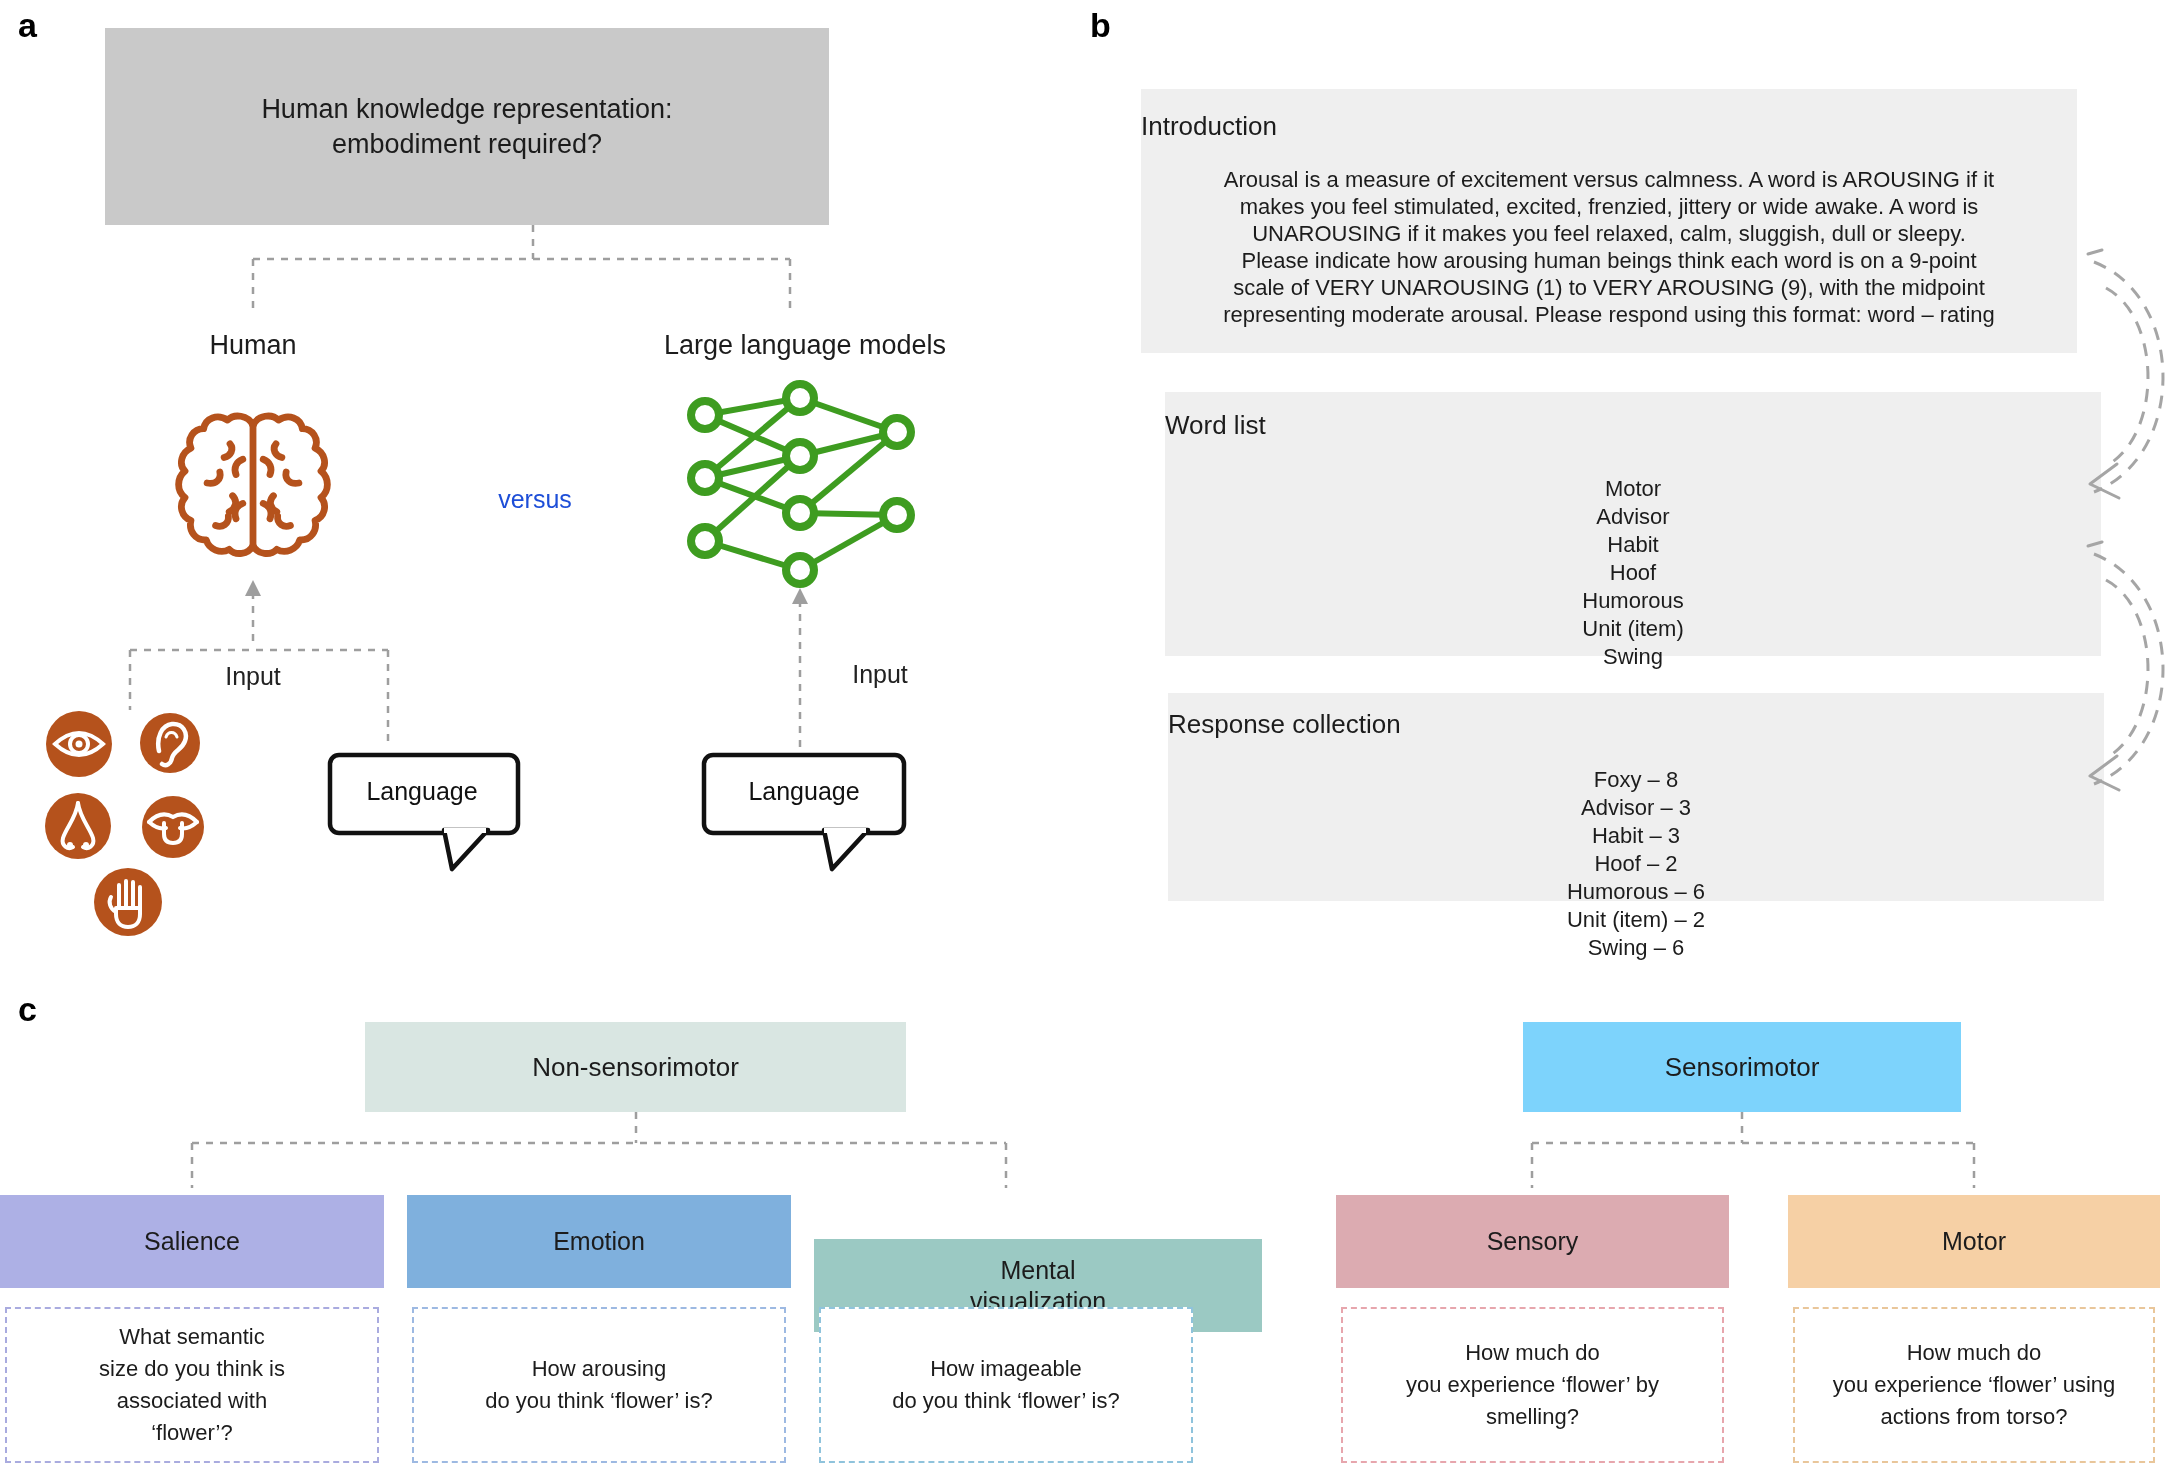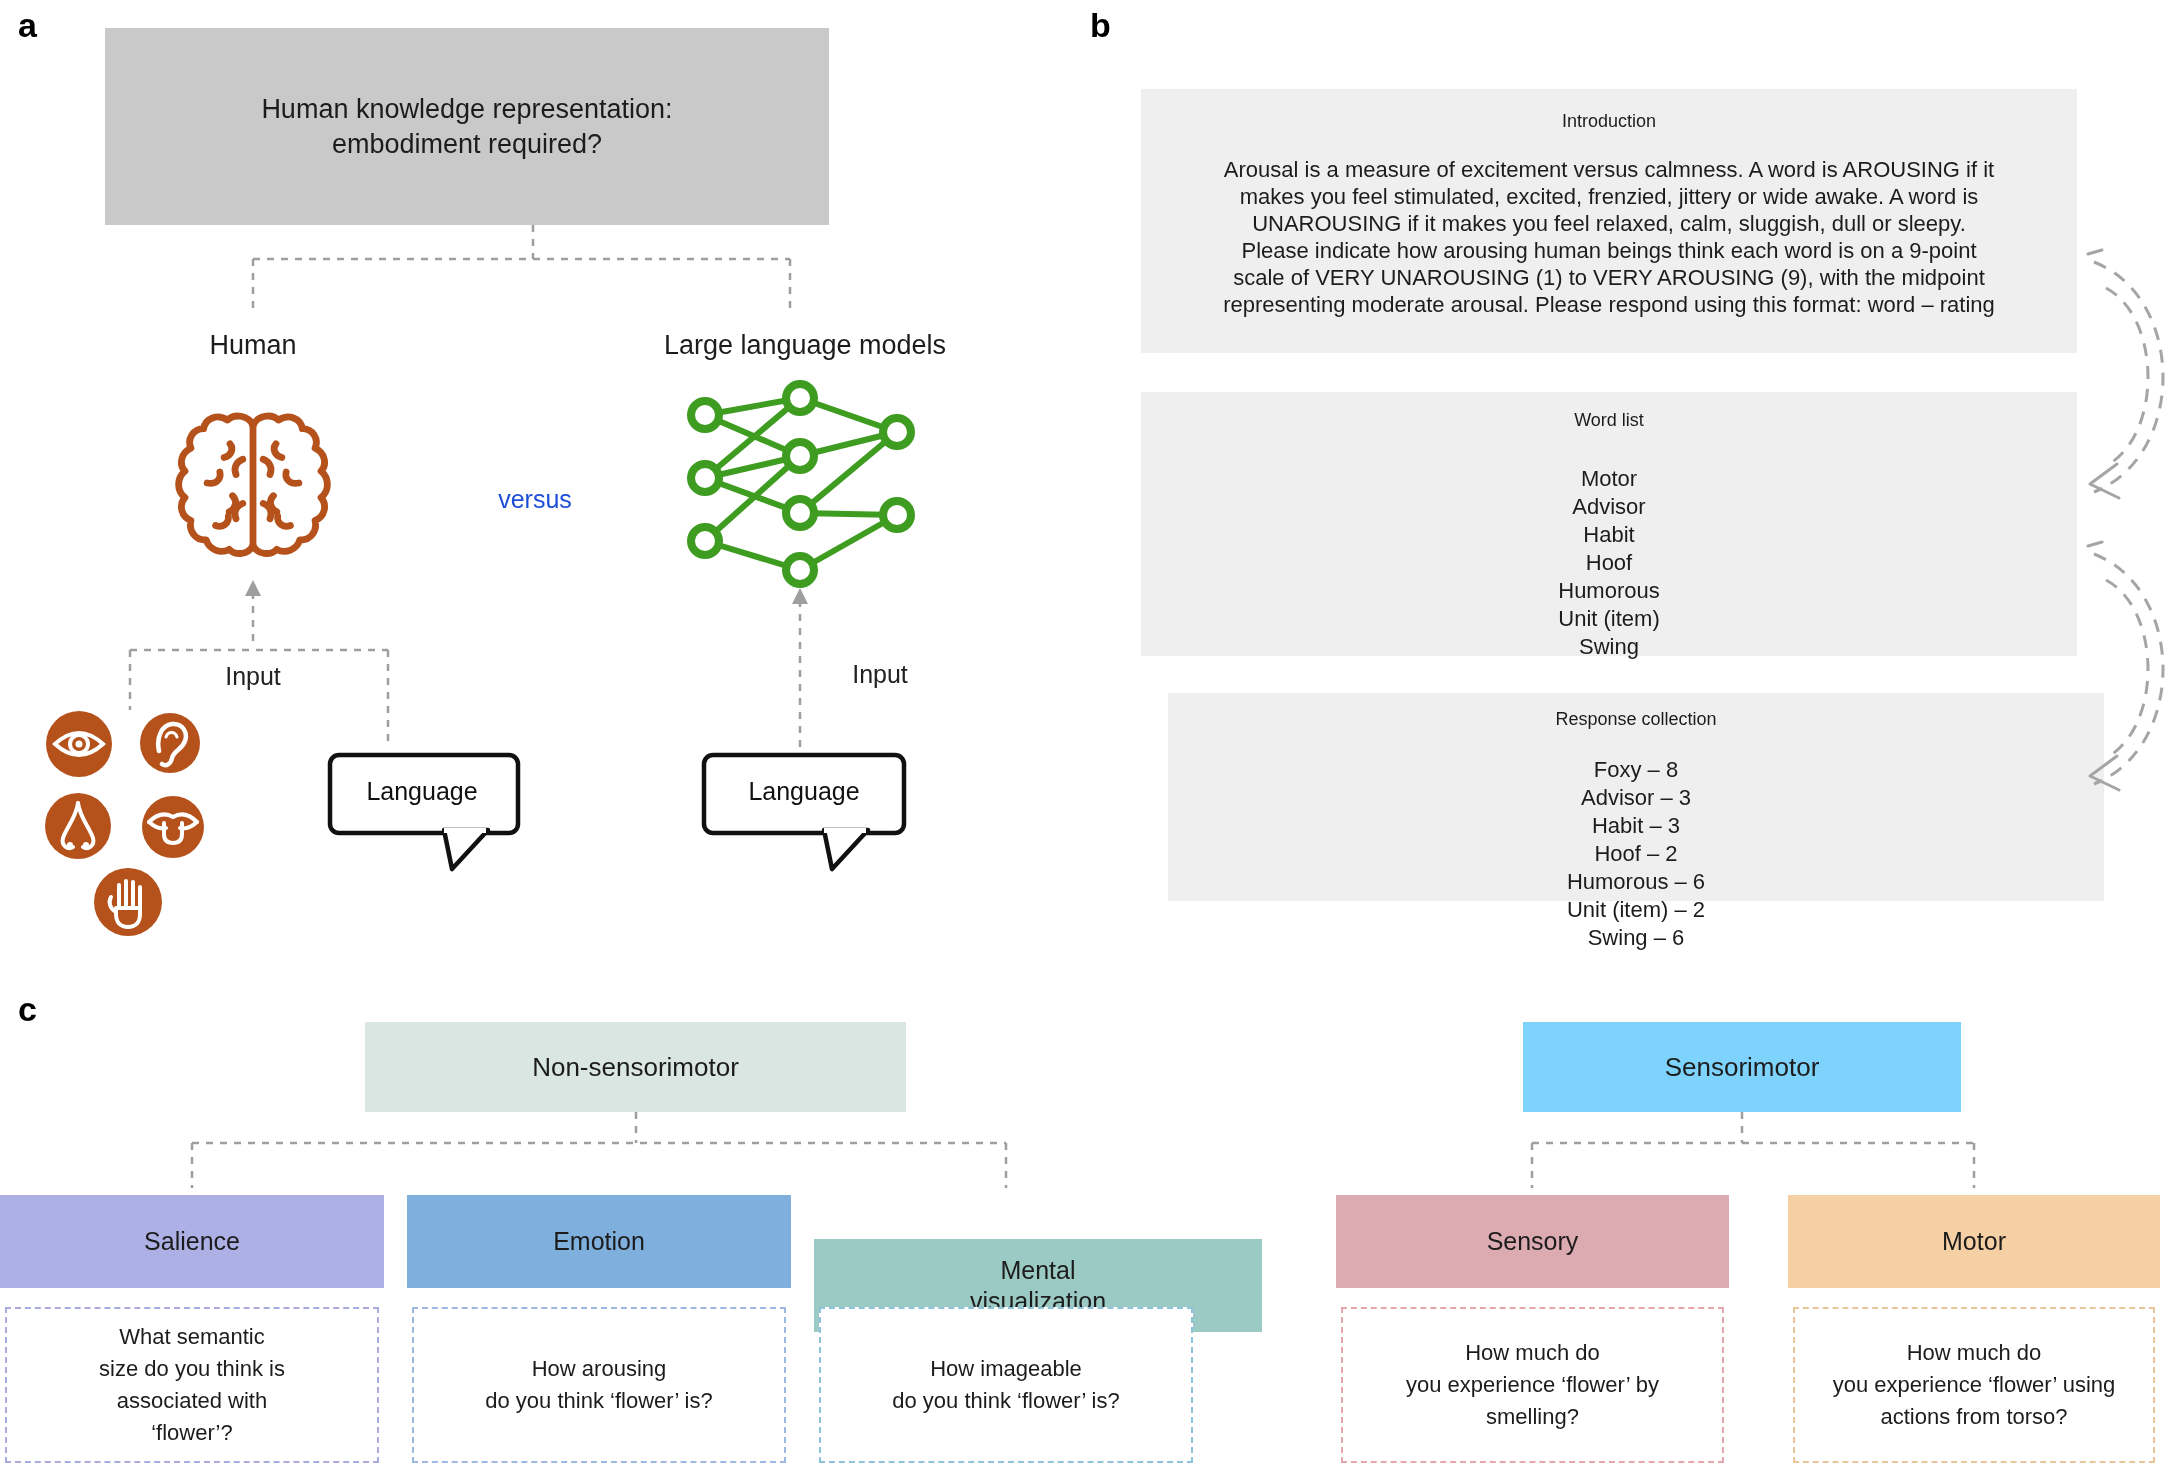--- a/index.html
+++ b/index.html
@@ -12,21 +12,21 @@
 
   
   .title-box{left:105px;top:28px;width:724px;height:197px;background:#c9c9c9;font-size:27px;line-height:35px;}
   .branch-label{font-size:27px;}
   .versus{font-size:25px;color:#1d4ed8;}
   .input-label{font-size:25px;color:#222;}
   .bubble-text{font-size:25px;color:#111;}
 
   
   .b-box{left:1141px;width:936px;background:#efefef;}
-  .b-title{font-size:18px;color:#1c1c1c;text-align:center;}
+  .b-title{font-size:26px;color:#1c1c1c;text-align:left;}
   .b-body{font-size:22px;line-height:27px;text-align:center;color:#1c1c1c;}
   .b-items{font-size:22px;line-height:28px;text-align:center;color:#1c1c1c;}
 
   
   .c-header{height:90px;top:1022px;font-size:26px;}
   .c-cat{height:93px;top:1195px;font-size:25px;line-height:31px;}
   .c-q{height:152px;top:1307px;background:#ffffff;font-size:22px;line-height:32px;}
   .dashed-border{border:2px dashed #bbb;}
 </style>
 </head>
@@ -176,21 +176,21 @@
   <div class="abs b-box" style="top:89px;height:264px;">
     <div class="b-title" style="padding-top:22px;">Introduction</div>
     <div class="b-body prelines" style="padding-top:24px;">Arousal is a measure of excitement versus calmness. A word is AROUSING if it
 makes you feel stimulated, excited, frenzied, jittery or wide awake. A word is
 UNAROUSING if it makes you feel relaxed, calm, sluggish, dull or sleepy.
 Please indicate how arousing human beings think each word is on a 9-point
 scale of VERY UNAROUSING (1) to VERY AROUSING (9), with the midpoint
 representing moderate arousal. Please respond using this format: word – rating</div>
   </div>
 
-  <div class="abs b-box" style="top:392px;height:264px;">
+  <div class="abs b-box" style="top:392px;height:264px;margin-left:24px;">
     <div class="b-title" style="padding-top:18px;">Word list</div>
     <div class="b-items" style="padding-top:34px;">
       <div>Motor</div>
       <div>Advisor</div>
       <div>Habit</div>
       <div>Hoof</div>
       <div>Humorous</div>
       <div>Unit (item)</div>
       <div>Swing</div>
     </div>

